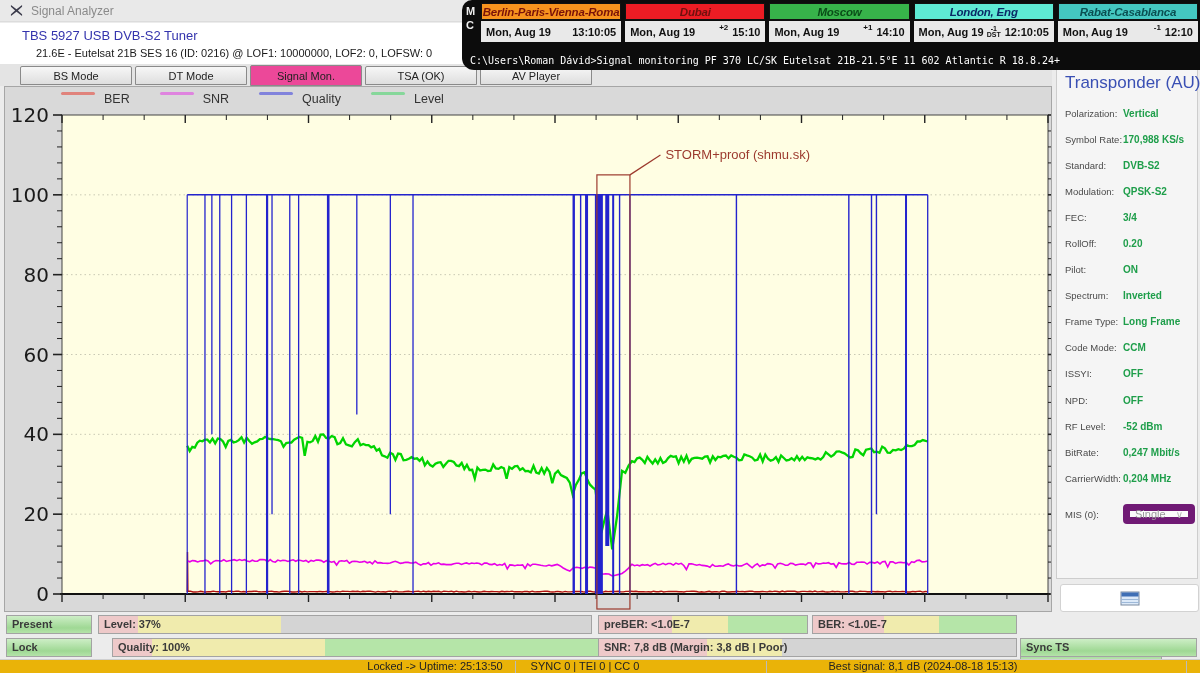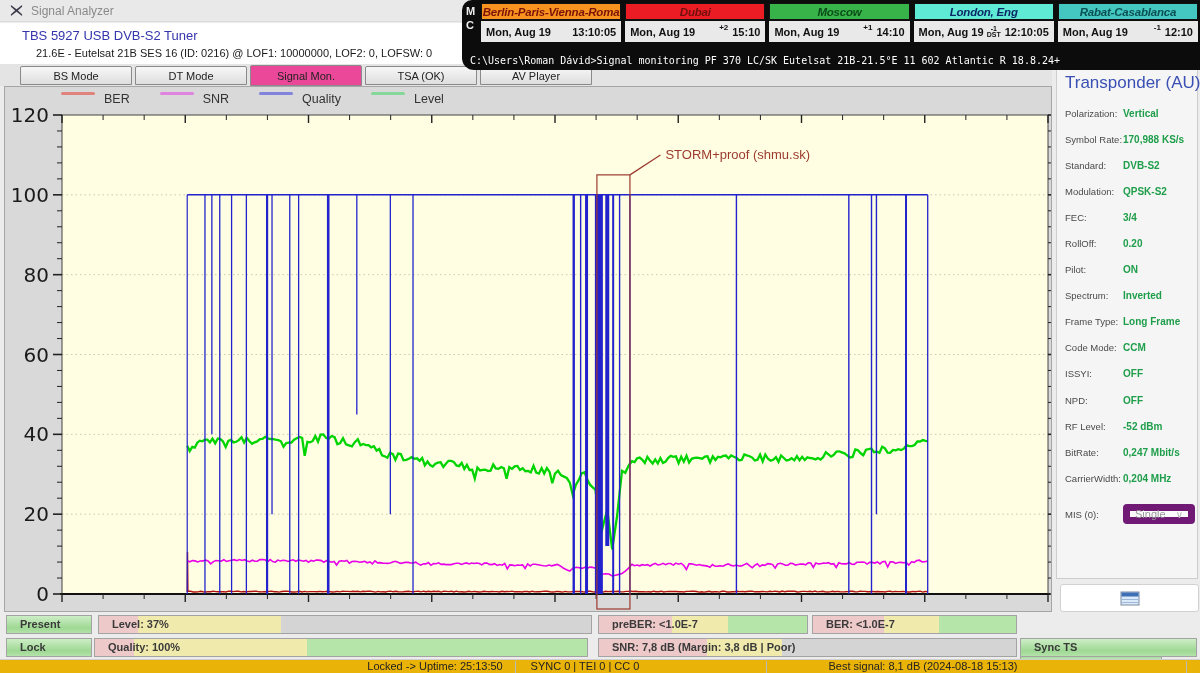--- a/index.html
+++ b/index.html
@@ -39,34 +39,34 @@
   .mis-row{margin-top:13px;display:grid;grid-template-columns:58px 1fr;align-items:center}
   .mis-select{width:72px;height:20px;border:7px solid #701a75;background:#fbfbfb;color:#9a9a9a;
               font-size:11px;display:flex;align-items:center;justify-content:space-between;
               padding:0 5px;box-sizing:border-box;border-radius:4px}
   .mis-chevron{color:#b5b5b5;font-size:10px}
   .table-btn{position:absolute;left:1060px;top:584px;width:137px;height:26px;background:#ffffff;
              border:1px solid #d2d2d2;border-radius:3px;display:flex;align-items:center;justify-content:center}
 
   
   .pbar{position:absolute;height:19px;border:1px solid #a3a3a3;box-sizing:border-box;font-size:11px;
-        font-weight:bold;color:#3a3a3a;line-height:17px;padding-left:13px;white-space:nowrap;overflow:hidden}
+        font-weight:bold;color:#3a3a3a;line-height:17px;padding-left:5px;white-space:nowrap;overflow:hidden}
   .bar-green{background:linear-gradient(180deg,#cdeec6,#9fd894 70%,#b4e3a9)}
   .bar-level{background:linear-gradient(90deg,#eec9c9 0 8%,#f0ebad 8% 37%,#d4d4d4 37% 100%)}
   .bar-quality{background:linear-gradient(90deg,#eec9c9 0 8%,#f0ebad 8% 43%,#b5e5a8 43% 100%)}
   .bar-preber{background:linear-gradient(90deg,#eec9c9 0 35%,#f0ebad 35% 62%,#b5e5a8 62% 100%)}
   .bar-ber{background:linear-gradient(90deg,#eec9c9 0 35%,#f0ebad 35% 62%,#b5e5a8 62% 100%)}
   .bar-snr{background:linear-gradient(90deg,#eec9c9 0 26%,#f0ebad 26% 44%,#d4d4d4 44% 100%)}
   #bar-present{left:6px;top:615px;width:86px}
   #bar-level{left:98px;top:615px;width:494px}
   #bar-preber{left:598px;top:615px;width:210px}
   #bar-ber{left:812px;top:615px;width:205px}
   #bar-input{left:1020px;top:641px;width:142px}
   #bar-lock{left:6px;top:638px;width:86px}
-  #bar-quality{left:94px;top:638px;width:494px}
+  #bar-quality{left:112px;top:638px;width:494px}
   #bar-snr{left:598px;top:638px;width:419px}
   #bar-sync{left:1020px;top:638px;width:177px}
 
   
   .statusbar{position:absolute;left:0;top:659px;width:1200px;height:14px;background:#eab308;
              border-top:1px solid #cfcfcf;font-size:11px;color:#222}
   .statusbar span{position:absolute;top:0;line-height:13px;text-align:center;white-space:nowrap}
   .sb-left{left:325px;width:220px}
   .sb-center{left:517px;width:136px}
   .sb-right{left:763px;width:320px}

